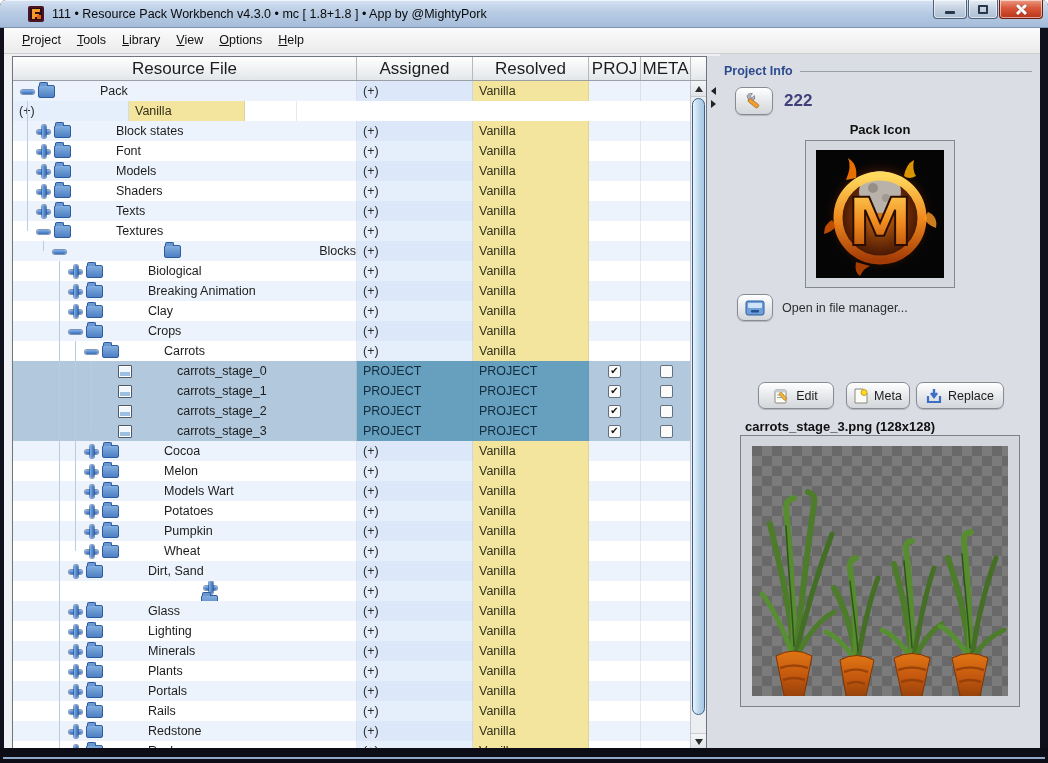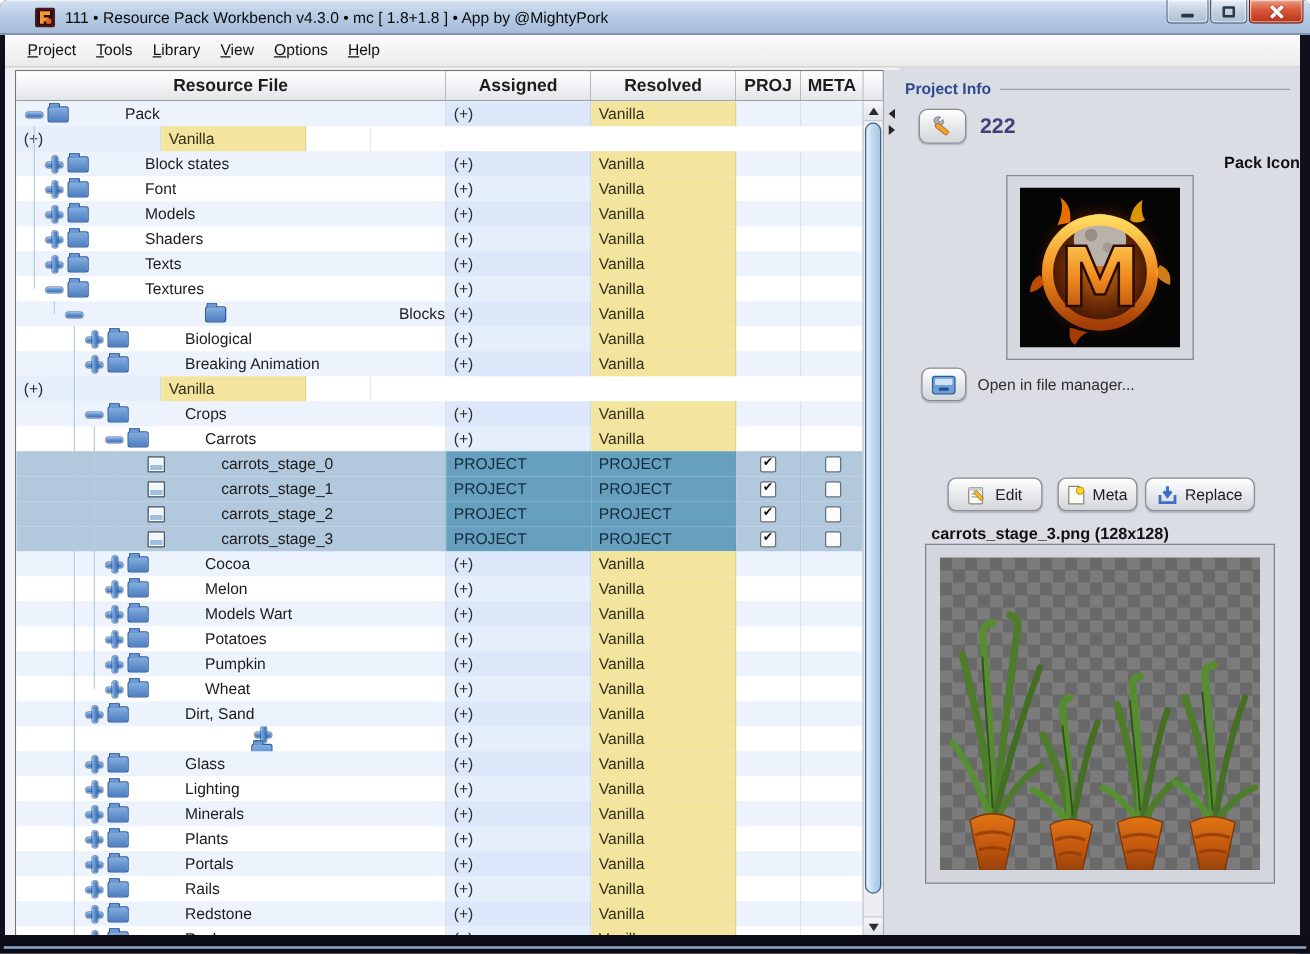--- a/index.html
+++ b/index.html
@@ -37,21 +37,21 @@
     background:linear-gradient(#fbfbfb,#ebebeb); border-bottom:1px solid #cfcfcf;
     display:flex; align-items:center; padding-left:10px; }
   .menu-item { font-size:12.5px; color:#111; padding:0 8px; line-height:25px; }
   .menu-item u { text-decoration:underline; }
 
   
   .rtable { position:absolute; left:8px; top:28px; width:695px; height:692px; background:#fff;
     border:1px solid #6f757d; }
   .thead { display:flex; height:24px; border-bottom:1px solid #9aa0a6; }
   .th { background:linear-gradient(#ffffff,#e3e6e9); border-right:1px solid #b6babf;
-    font-size:14px; color:#1d1d1d; text-align:center; line-height:23px; overflow:hidden; flex:none;font-weight:bold; }
+    font-size:17px; color:#1d1d1d; text-align:center; line-height:23px; overflow:hidden; flex:none; }
   .thead .th:last-child { border-right:none; }
   .th-corner { flex:1; background:linear-gradient(#ffffff,#e3e6e9); }
   .tbody { position:relative; height:667px; overflow:hidden; background:#fff; }
 
   .trow { display:flex; height:20px; }
   .trow:nth-child(even) { background:#edf3fc; }
   .cell { flex:none; font-size:12.5px; color:#1c1c1c; line-height:20px; border-right:1px solid rgba(110,125,140,.16); overflow:hidden; white-space:nowrap; }
   .cell-name { width:344px; display:flex; align-items:center; }
   .cell-assigned { width:116px; background:rgba(203,222,248,.5); padding-left:6px; color:#2c2c2c; }
   .cell-resolved { width:116px; background:#f3e59d; padding-left:6px; color:#33301c; }
@@ -328,20 +328,25 @@
     <div class="cell cell-assigned">(+)</div>
     <div class="cell cell-resolved">Vanilla</div>
     <div class="cell cell-proj">
               <span class="cb hiddencb"></span>
             </div>
     <div class="cell cell-meta">
               <span class="cb hiddencb"></span>
             </div>
   </div>
           <div class="trow">
+    <div class="cell cell-name" style="padding-left: 56px;">
+      <span class="expander plus"></span>
+      <span class="node-icon folder-icon"></span>
+      <span class="node-label">Clay</span>
+    </div>
     <div class="cell cell-assigned">(+)</div>
     <div class="cell cell-resolved">Vanilla</div>
     <div class="cell cell-proj">
               <span class="cb hiddencb"></span>
             </div>
     <div class="cell cell-meta">
               <span class="cb hiddencb"></span>
             </div>
   </div>
           <div class="trow">
@@ -698,21 +703,21 @@
       </div>
 
       <div class="jbtn" style="left:15px; top:33px; width:38px; height:28px;">
         <svg width="20" height="18" viewBox="0 0 20 18">
           <path d="M3 4 a4 4 0 0 1 5.5 -2.2 l-2.3 2.3 1.8 1.8 2.3-2.3 A4 4 0 0 1 5 9 Z" fill="#aeb4bc" stroke="#6d7480" stroke-width=".7"></path>
           <rect x="6" y="6" width="12" height="4" rx="1.5" transform="rotate(38 6 6)" fill="#f0a030" stroke="#a86414" stroke-width=".7"></rect>
         </svg>
       </div>
       <div class="big-num" style="left:64px; top:37px;">222</div>
 
-      <div class="bold-label" style="left:0; top:68px; width:320px; text-align:right;">Pack Icon</div>
+      <div class="bold-label" style="left:0; top:68px; width:320px; text-align:center;">Pack Icon</div>
 
       <div class="packicon-frame">
         <svg width="128" height="128" viewBox="0 0 128 128">
           <defs>
             <linearGradient id="ring" x1="0" y1="0" x2="0" y2="1">
               <stop offset="0" stop-color="#ffd95e"></stop>
                 <stop offset=".5" stop-color="#f08a1e"></stop>
                 <stop offset="1" stop-color="#a33c06"></stop>
             </linearGradient>
             <radialGradient id="glow" cx=".5" cy=".5" r=".5">

